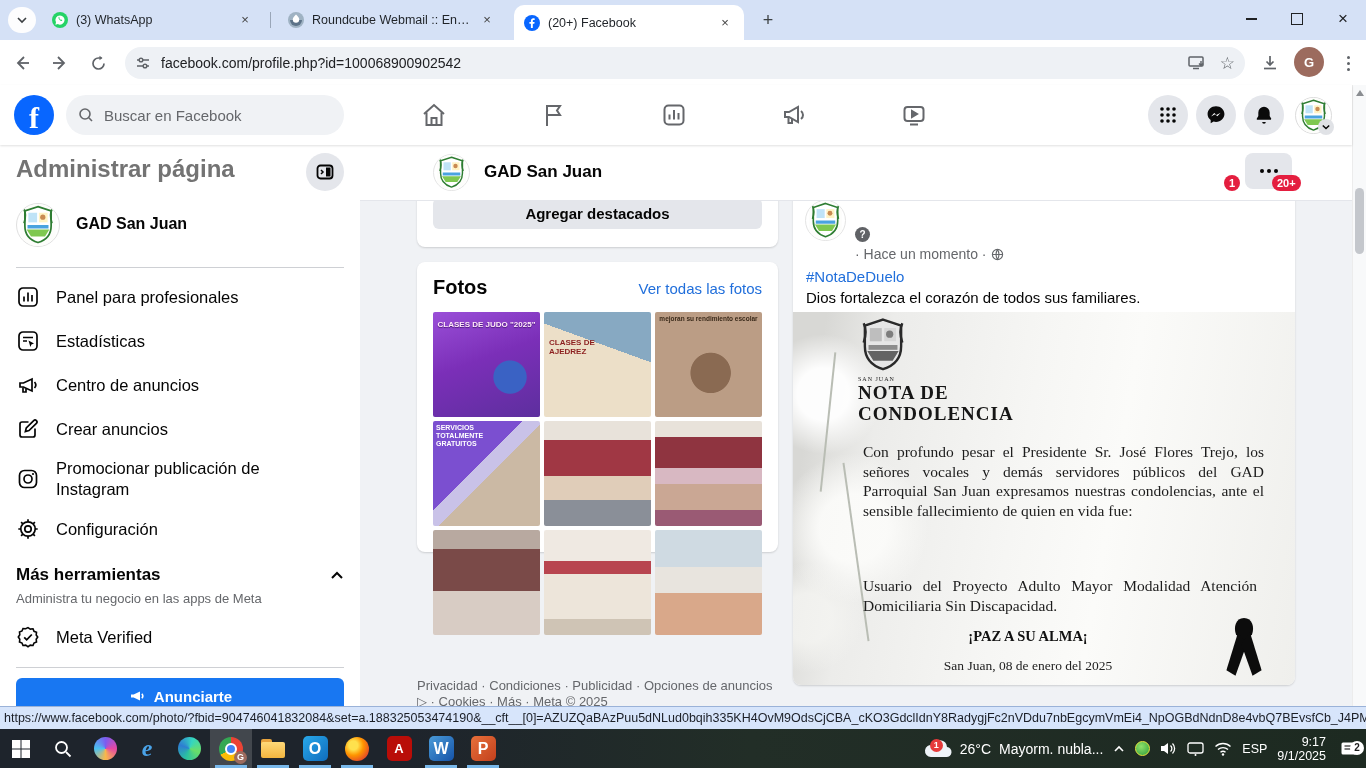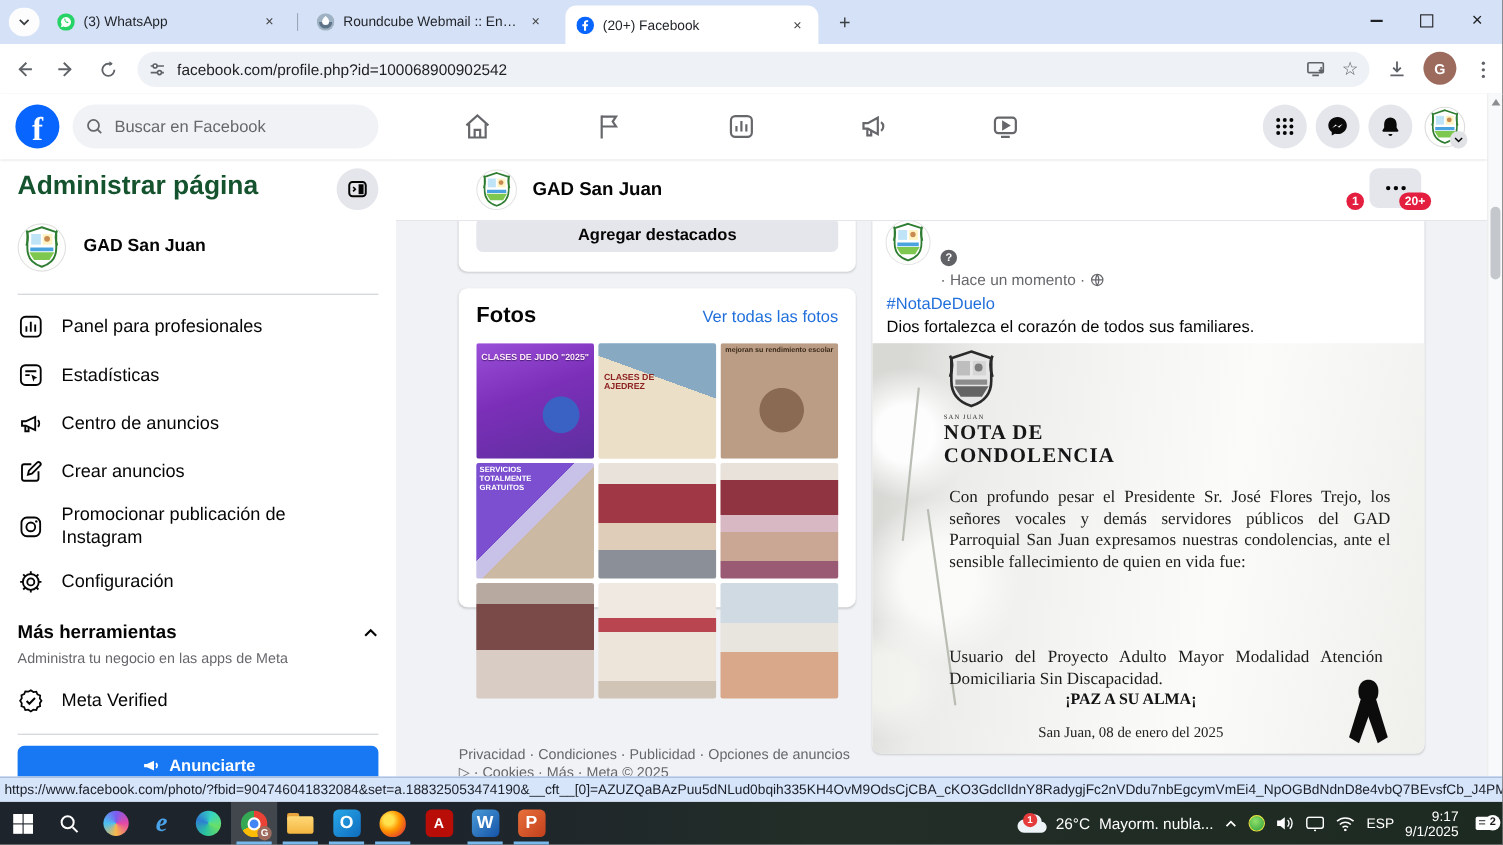--- a/index.html
+++ b/index.html
@@ -47,21 +47,21 @@
     display:flex;align-items:center;justify-content:center;}
 
   
   #pagescroll{position:absolute;left:1352px;top:85px;width:14px;height:621px;background:#f8f9fa;border-left:1px solid #ececec;box-sizing:border-box;}
   #pagescroll .thumb{position:absolute;left:2px;top:103px;width:9px;height:66px;background:#c4c7cc;border-radius:5px;}
   #pagescroll .arrow{position:absolute;left:3px;top:5px;width:0;height:0;border-left:4px solid transparent;
     border-right:4px solid transparent;border-bottom:6px solid #8a8d91;}
 
   
   #sidebar{position:absolute;left:0;top:145px;width:360px;height:561px;background:#fff;overflow:hidden;}
-  #sbtitle{position:absolute;left:16px;top:10px;font-size:24px;font-weight:bold;color:#14532d;}
+  #sbtitle{position:absolute;left:16px;top:10px;font-size:24px;font-weight:bold;color:#737373;}
   #sbcollapse{position:absolute;left:306px;top:8px;width:38px;height:38px;border-radius:19px;background:#e4e6eb;
     display:flex;align-items:center;justify-content:center;color:#050505;}
   .sbrow{position:absolute;left:0;width:360px;display:flex;align-items:center;padding:0 16px;box-sizing:border-box;}
   .sbrow .lab{font-size:16.5px;color:#050505;font-weight:500;margin-left:16px;line-height:1.25;}
   .sbic{flex:0 0 24px;color:#050505;}
   .sbdivider{position:absolute;left:16px;width:328px;height:1px;background:#ced0d4;}
   #sbavatar{position:absolute;left:16px;top:58px;width:44px;height:44px;border-radius:22px;overflow:hidden;border:1px solid #e0e0e0;box-sizing:border-box;}
   #sbpagename{position:absolute;left:76px;top:70px;font-size:16px;font-weight:600;color:#050505;}
   #moretools{position:absolute;left:16px;top:420px;font-size:17px;font-weight:bold;color:#050505;}
   #moresub{position:absolute;left:16px;top:446px;font-size:13px;color:#65676b;}
@@ -128,21 +128,21 @@
   .stem{position:absolute;width:2px;background:#b9bdb4;}
   #notecol{position:absolute;left:65px;top:4px;width:432px;text-align:left;color:#161616;}
   #nemblem{filter:grayscale(1) contrast(1.05) brightness(.9);display:inline-block;}
   #ncap{font-size:6px;letter-spacing:1px;color:#222;margin-top:-2px;}
   .ntitle{font-size:19px;font-weight:bold;letter-spacing:1px;line-height:21px;}
   #npara{position:absolute;left:70px;top:130px;width:401px;font-size:15.5px;line-height:19.5px;text-align:justify;color:#1c1c1c;}
   #nname{position:absolute;left:65px;top:224px;width:405px;height:24px;border:2px solid #808080;outline:1px solid #c8c8c8;
     background:linear-gradient(180deg,#ffffff,#dedede 55%,#bdbdbd);
     font-family:"Liberation Sans",sans-serif;font-weight:bold;font-size:15px;letter-spacing:-0.2px;
     display:flex;align-items:center;justify-content:center;color:#101010;}
-  #ndetail{position:absolute;left:70px;top:264px;width:394px;font-size:15.5px;line-height:19.5px;text-align:justify;color:#1c1c1c;margin-top:12px;}
+  #ndetail{position:absolute;left:70px;top:264px;width:394px;font-size:15.5px;line-height:19.5px;text-align:justify;color:#1c1c1c;}
   #nfarewell{position:absolute;left:65px;top:316px;width:340px;text-align:center;font-size:14.5px;font-weight:bold;color:#111;}
   #ndate{position:absolute;left:65px;top:346px;width:340px;text-align:center;font-size:13.5px;color:#222;}
   #ribbon{position:absolute;right:28px;top:305px;}
 
   
   #statusbar{position:absolute;left:0;top:706px;width:1366px;height:23px;background:#d7e5fb;border-top:1px solid #9ab2d8;
     box-sizing:border-box;display:flex;align-items:center;}
   #statusbar span{font-size:12.5px;color:#1b1f27;margin-left:4px;white-space:nowrap;overflow:hidden;}
 
   

